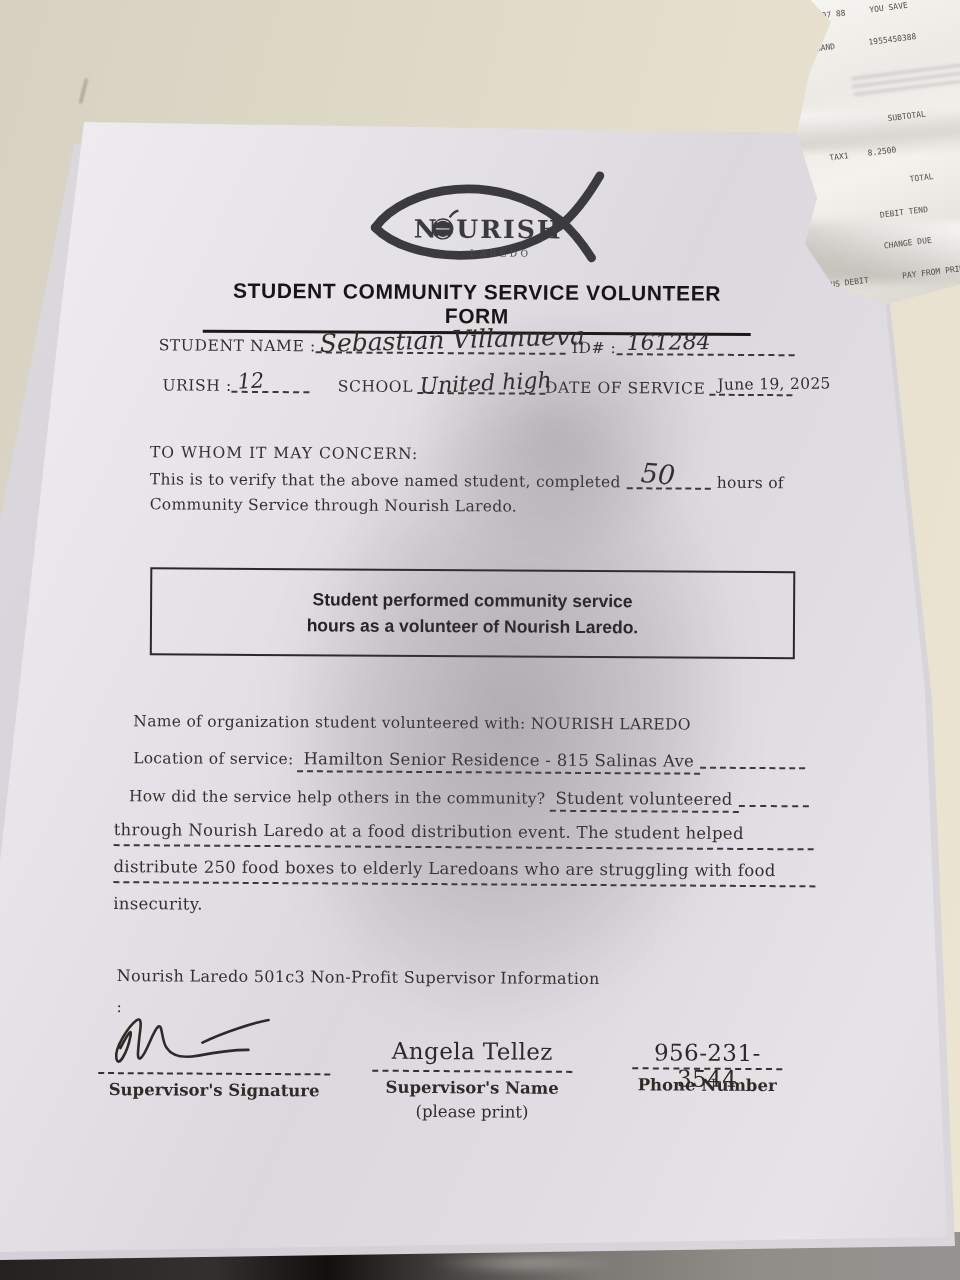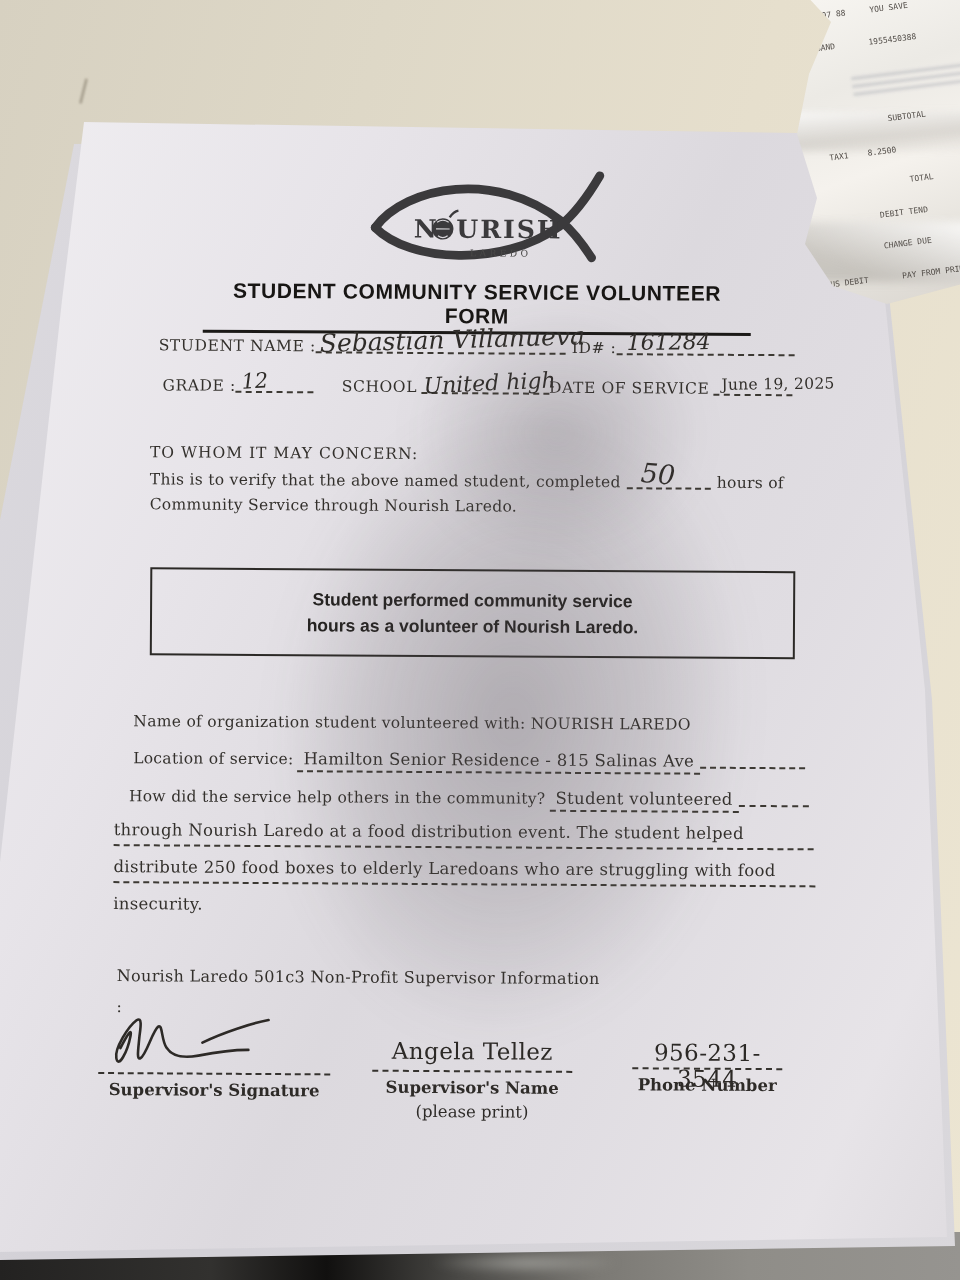--- a/index.html
+++ b/index.html
@@ -119,21 +119,21 @@
         <span class="fill" style="width:250px;">
           <span class="hand" style="font-size:25px;left:4px;bottom:-2px;transform:rotate(-2deg);">Sebastian Villanueva</span>
         </span>
         <span class="lbl" style="margin-left:6px;">ID# :</span>
         <span class="fill" style="flex:1;">
           <span class="hand" style="font-size:22px;left:10px;bottom:-1px;transform:rotate(-1deg);">161284</span>
         </span>
       </div>
 
       <div class="row" style="left:164px;top:376px;width:630px;">
-        <span class="lbl">GRADE :</span>
+        <span class="lbl">URISH :</span>
         <span class="fill" style="width:78px;">
           <span class="hand" style="font-size:21px;left:6px;bottom:-2px;transform:rotate(-4deg);">12</span>
         </span>
         <span class="lbl" style="margin-left:28px;">SCHOOL</span>
         <span class="fill" style="width:128px;margin-left:4px;">
           <span class="hand" style="font-size:22px;left:2px;bottom:-3px;transform:rotate(-3deg);">United high</span>
         </span>
         <span class="lbl">DATE OF SERVICE</span>
         <span class="fill" style="flex:1;margin-left:4px;">
           <span class="typed" style="position:absolute;left:8px;bottom:1px;transform:rotate(-1deg);">June 19, 2025</span>

